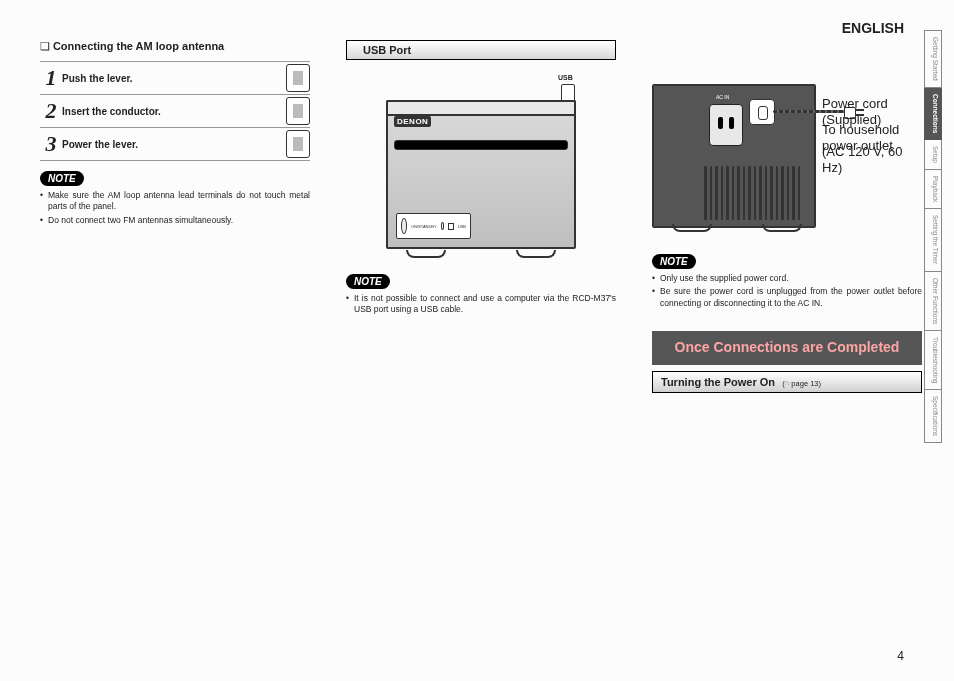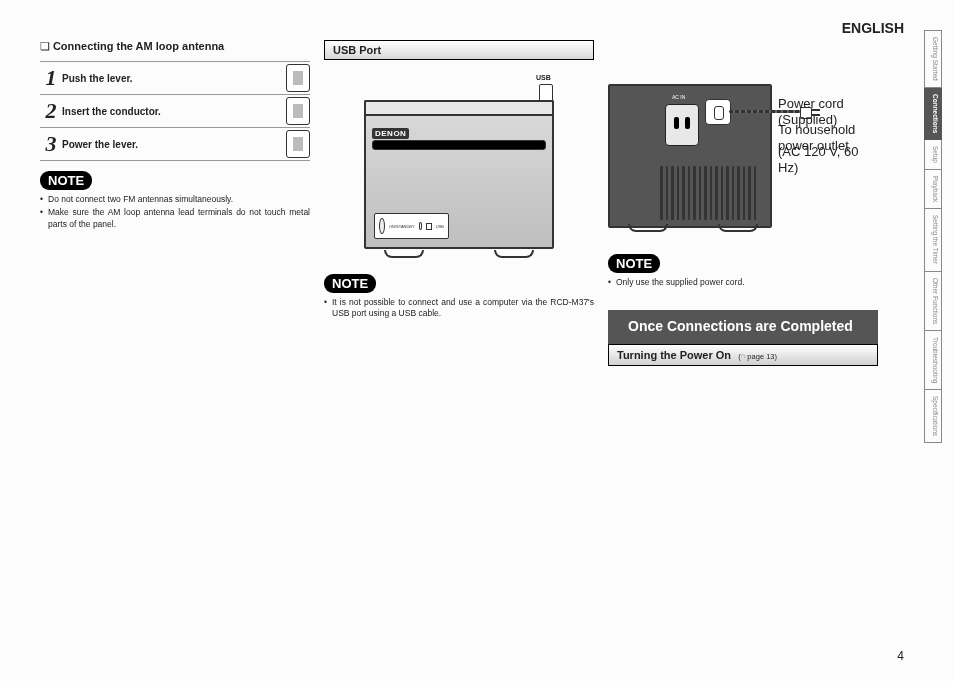--- a/index.html
+++ b/index.html
@@ -18,21 +18,21 @@
   }
   .lang {
     position: absolute;
     top: 20px;
     right: 50px;
     font-size: 14px;
     font-weight: bold;
   }
   .content {
     display: flex;
-    gap: 14px;
+    gap: 36px;
   }
   .col {
     flex: 0 0 auto;
   }
   .col-left  { width: 270px; }
   .col-mid   { width: 270px; margin-top: 20px; }
   .col-right { width: 270px; margin-top: 20px; }
 
   
   .am-title {
@@ -75,25 +75,26 @@
   .step-icon::after {
     content: "";
     position: absolute;
     left: 6px; top: 6px; right: 6px; bottom: 6px;
     background: #bbb;
   }
   .note-pill {
     display: inline-block;
     background: #000;
     color: #fff;
-    font-size: 13px;
+    font-size: 10px;
     font-weight: bold;
     padding: 2px 8px;
     border-radius: 9px;
     margin-top: 10px;
+    font-style: italic;
   }
   .note-list {
     margin: 4px 0 0;
     padding-left: 0;
     font-size: 8.5px;
     line-height: 1.35;
     list-style: none;
   }
   .note-list li {
     position: relative;
@@ -104,21 +105,21 @@
   .note-list li::before {
     content: "•";
     position: absolute;
     left: 0;
   }
 
   
   .sec-bar {
     border: 1px solid #000;
     background: linear-gradient(#fff, #d8d8d8);
-    padding: 3px 8px;
+    padding: 3px 16px;
     font-size: 11px;
     font-weight: bold;
     white-space: normal;
   }
 
   
   .device-box {
     margin: 14px auto 0;
     width: 210px;
     height: 190px;
@@ -134,21 +135,21 @@
   .device-top {
     position: absolute;
     left: 10px; right: 10px; top: 26px; height: 14px;
     border: 2px solid #333;
     border-bottom: none;
     border-radius: 2px 2px 0 0;
     background: #e8e8e8;
   }
   .brand {
     position: absolute;
-    top: 12px; left: 6px;
+    top: 0; left: 6px;
     font-size: 8px;
     font-weight: bold;
     letter-spacing: 0.5px;
     color: #fff;
     background: #333;
     padding: 1px 3px;
     border-radius: 2px;
   }
   .disc-slot {
     position: absolute;
@@ -339,33 +340,35 @@
     border-top: none;
     border-radius: 0 0 10px 10px;
     bottom: 12px;
   }
   .rear-foot.l { left: 20px; }
   .rear-foot.r { left: 110px; }
 
   
   .big-bar {
     background: #555;
-    color: #ffffff;
+    color: #fca5a5;
     font-size: 14px;
     font-weight: bold;
-    padding: 8px 20px;
+    padding: 8px 10px;
     margin-top: 22px;
     line-height: 1.25;
+    text-align: center;
   }
   .sub-bar {
     border: 1px solid #000;
     background: linear-gradient(#fff, #d0d0d0);
     padding: 4px 8px;
     font-size: 11px;
     font-weight: bold;
+    margin-top: 6px;
   }
   .page-ref {
     font-size: 7.5px;
     font-weight: normal;
     margin-left: 4px;
   }
 
   
   .tabs {
     position: absolute;
@@ -425,22 +428,22 @@
         </div>
         <div class="step-row">
           <div class="step-num">3</div>
           <div class="step-text">Power the lever.</div>
           <div class="step-icon"></div>
         </div>
       </div>
 
       <div class="note-pill">NOTE</div>
       <ul class="note-list">
+        <li>Make sure the AM loop antenna lead terminals do not touch metal parts of the panel.</li>
         <li>Do not connect two FM antennas simultaneously.</li>
-        <li>Make sure the AM loop antenna lead terminals do not touch metal parts of the panel.</li>
       </ul>
     </div>
 
     <div class="col col-mid">
       <div class="sec-bar">USB Port</div>
 
       <div class="device-box">
         <div class="usb-label">USB</div>
         <div class="usb-stick"></div>
         <div class="usb-wire"></div>
@@ -501,20 +504,21 @@
         <div class="cord-text ct1">Power cord (Supplied)</div>
         <div class="cord-text ct2">To household power outlet</div>
         <div class="cord-text ct3">(AC 120 V, 60 Hz)</div>
         <div class="rear-foot l"></div>
         <div class="rear-foot r"></div>
       </div>
 
       <div class="note-pill">NOTE</div>
       <ul class="note-list">
         <li>Only use the supplied power cord.</li>
+        <li>Be sure the power cord is unplugged from the power outlet before connecting or disconnecting it to the AC IN.</li>
       </ul>
 
       <div class="big-bar">Once Connections are Completed</div>
       <div class="sub-bar">
         <span>Turning the Power On</span>
         <span class="page-ref">(☞page 13)</span>
       </div>
     </div>
 
   </div>

